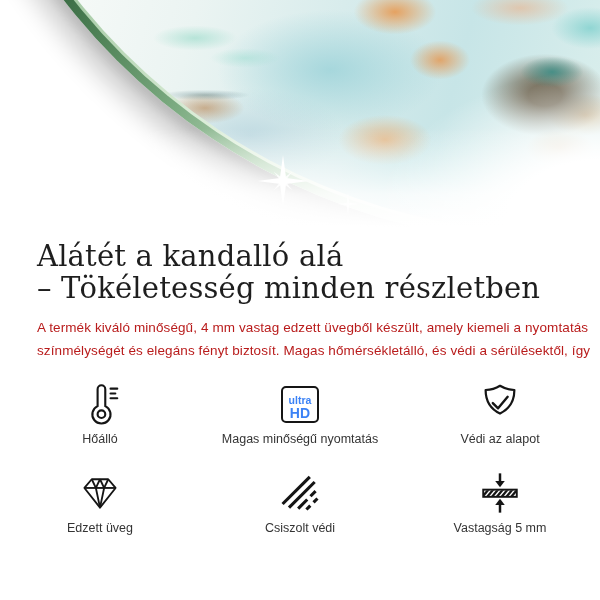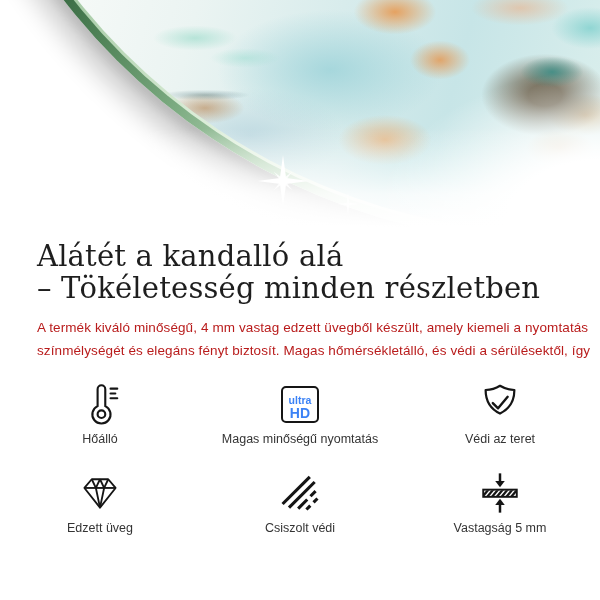--- a/index.html
+++ b/index.html
@@ -147,21 +147,21 @@
       <div class="f-label">Magas minőségű nyomtatás</div>
     </div>
 
     <div class="feature">
       <div class="icon-wrap">
         <svg class="ficon" width="46" height="46" viewBox="0 0 48 48" fill="none" stroke="#151515" stroke-width="2.3" stroke-linejoin="round">
           <path d="M24 5 c4.5 2.8 9.5 4.2 15 4.4 0 11.6 -4.8 19.6 -15 24.6 -10.2 -5 -15 -13 -15 -24.6 5.5 -0.2 10.5 -1.6 15 -4.4 Z"></path>
           <polyline points="16.5 23 22 28.5 32 16.5" stroke-width="2.5" stroke-linecap="round"></polyline>
         </svg>
       </div>
-      <div class="f-label">Védi az teret</div>
+      <div class="f-label">Védi az alapot</div>
     </div>
 
     <div class="feature">
       <div class="icon-wrap">
         <svg class="ficon" width="46" height="44" viewBox="0 0 48 48" fill="none" stroke="#151515" stroke-width="2" stroke-linejoin="round">
           <path d="M15 9 H33 L41 18.5 L24 40 L7 18.5 Z"></path>
           <line x1="7" y1="18.5" x2="41" y2="18.5"></line>
           <path d="M15 9 L19.5 18.5 L24 40"></path>
           <path d="M33 9 L28.5 18.5 L24 40"></path>
           <path d="M24 9 L19.5 18.5"></path>

